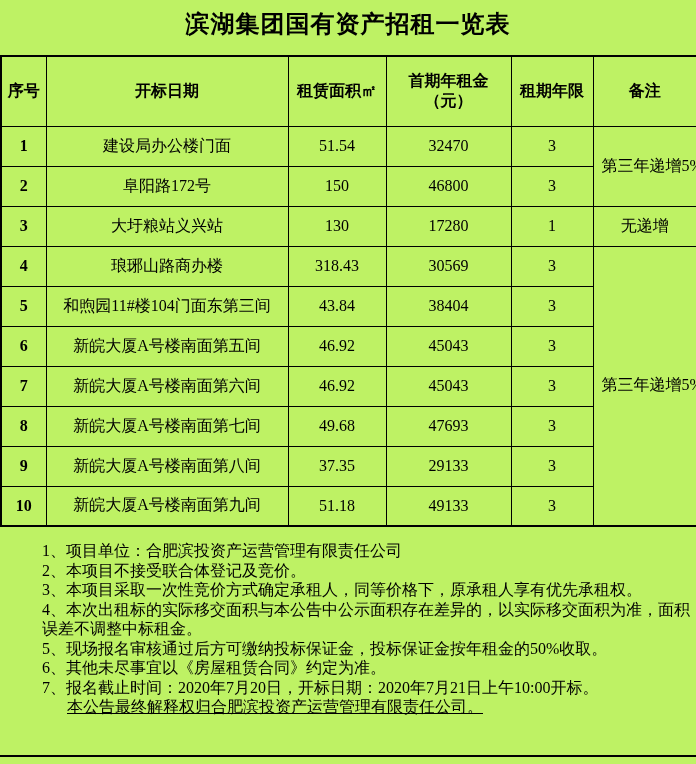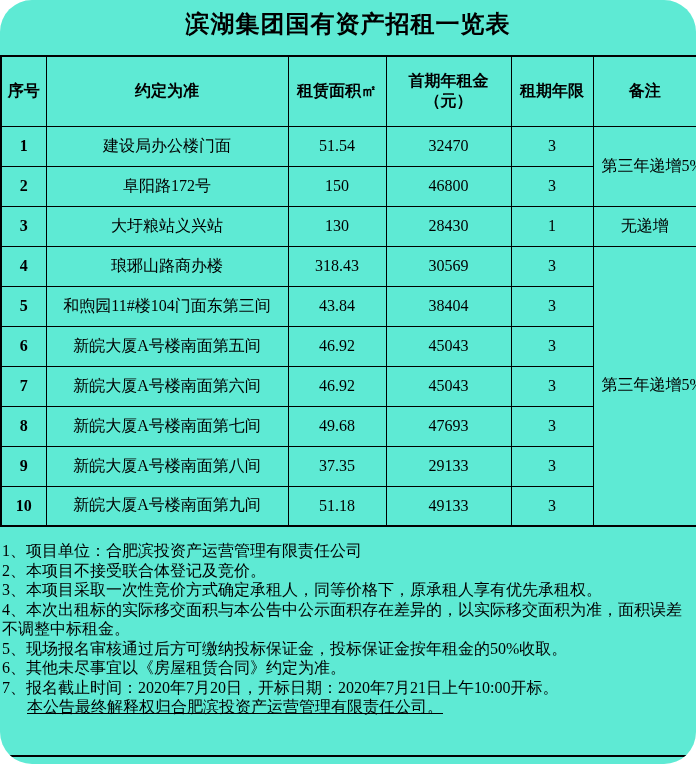--- a/index.html
+++ b/index.html
@@ -6,23 +6,22 @@
   html, body {
     margin: 0; padding: 0;
     background: #ffffff;
     color: #000000;
     font-family: "Liberation Serif", "DejaVu Serif", serif;
   }
   .page {
     position: relative;
     width: 696px;
     height: 764px;
-    background: #5eead4;
+    background: #bef264;
     overflow: hidden;
-    border-radius: 32px;
   }
   .title {
     margin: 0;
     padding-top: 9px;
     height: 40px;
     text-align: center;
     font-size: 24px;
     line-height: 31px;
     font-weight: bold;
     letter-spacing: 1px;
@@ -46,20 +45,21 @@
   .asset-table thead tr { height: 70px; }
   .asset-table tbody tr { height: 40px; }
   .asset-table thead th { font-weight: bold; line-height: 20px; }
   td.cell-seq { font-weight: bold; }
   td.cell-remark { font-size: 16px; padding: 8px; }
   .notes {
     margin-top: 14px;
     padding-left: 2px;
     font-size: 16px;
     line-height: 19.5px;
+    margin-left: 40px;
   }
   .notes p { margin: 0; white-space: normal; }
   .notes p.indent { text-indent: 25px; text-decoration: underline; }
   .bottom-rule {
     position: absolute;
     left: 0;
     top: 755px;
     width: 696px;
     height: 2px;
     background: #000;
@@ -77,21 +77,21 @@
       <col style="width:45px">
       <col style="width:242px">
       <col style="width:98px">
       <col style="width:125px">
       <col style="width:82px">
       <col style="width:104px">
     </colgroup>
     <thead>
       <tr>
         <th>序号</th>
-        <th>约定为准</th>
+        <th>开标日期</th>
         <th>租赁面积㎡</th>
         <th>
           <div>首期年租金</div>
           <div>（元）</div>
         </th>
         <th>租期年限</th>
         <th>备注</th>
       </tr>
     </thead>
     <tbody>
@@ -107,21 +107,21 @@
         <td class="cell-seq">2</td>
         <td>阜阳路172号</td>
         <td>150</td>
         <td>46800</td>
         <td>3</td>
       </tr>
       <tr>
         <td class="cell-seq">3</td>
         <td>大圩粮站义兴站</td>
         <td>130</td>
-        <td>28430</td>
+        <td>17280</td>
         <td>1</td>
         <td class="cell-remark">无递增</td>
       </tr>
       <tr>
         <td class="cell-seq">4</td>
         <td>琅琊山路商办楼</td>
         <td>318.43</td>
         <td>30569</td>
         <td>3</td>
         <td class="cell-remark" rowspan="7">第三年递增5%</td>

